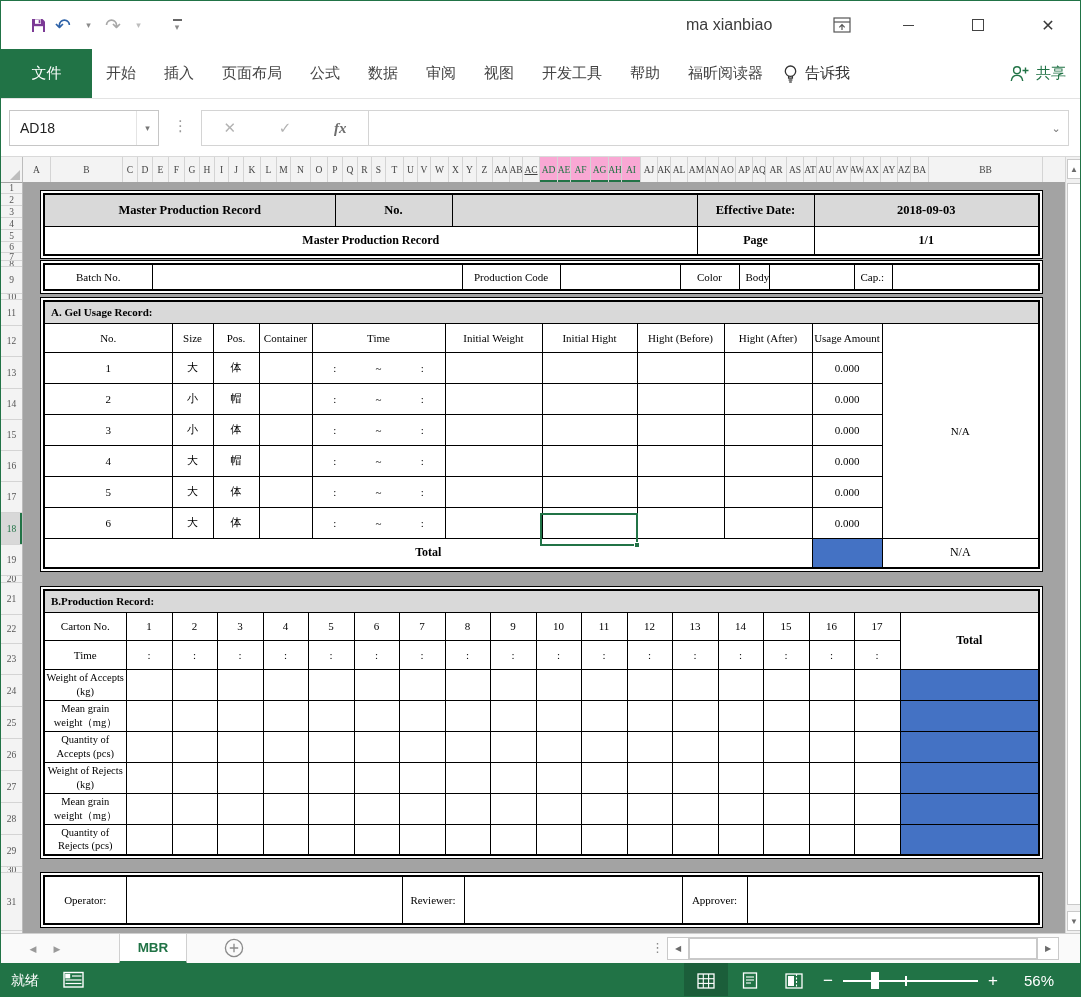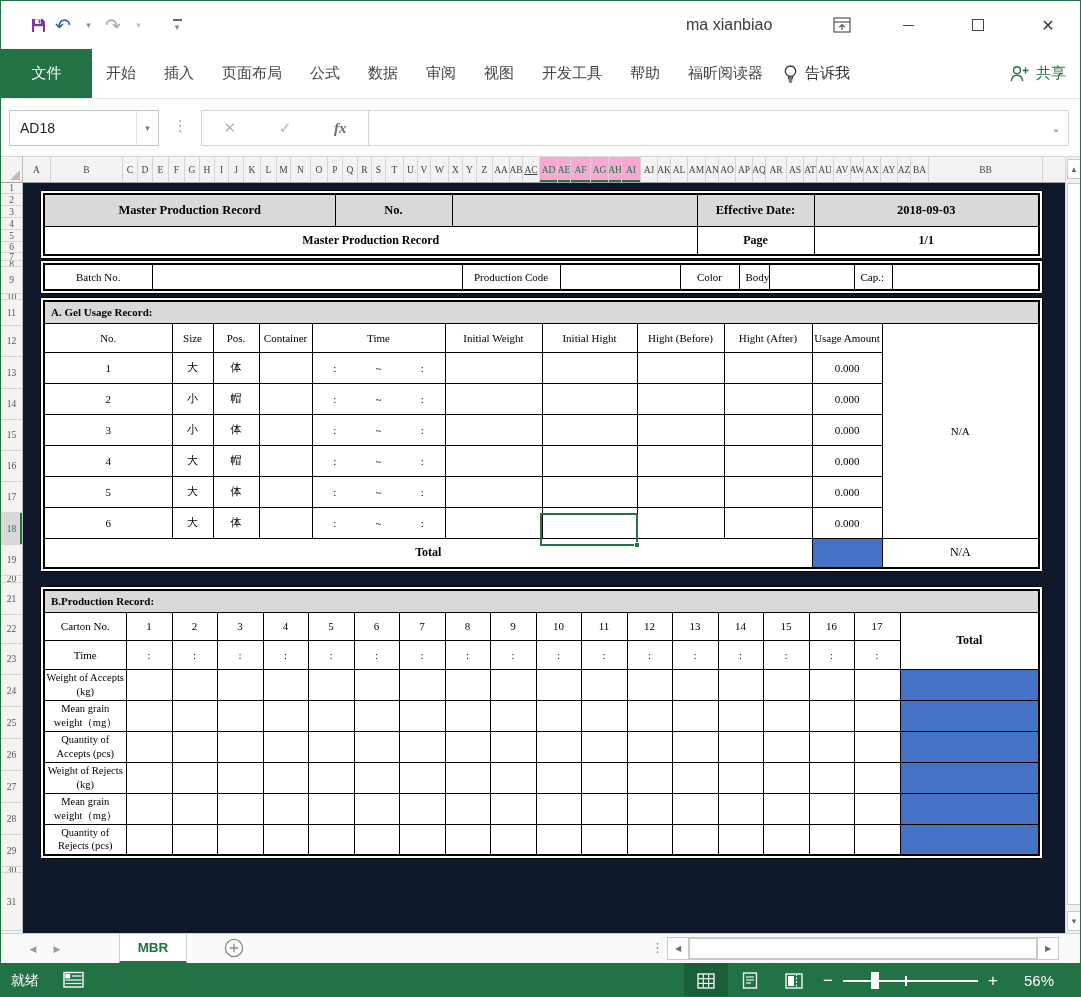--- a/index.html
+++ b/index.html
@@ -60,21 +60,21 @@
   
   .corner{position:absolute;left:0;top:156px;width:22px;height:26px;background:#f3f3f3;border-right:1px solid #bcbcbc;border-bottom:1px solid #a3a3a3;}
   .corner-tri{position:absolute;right:2px;bottom:2px;width:0;height:0;border-bottom:10px solid #bdbdbd;border-left:10px solid transparent;}
   .colheads{position:absolute;left:22px;top:156px;width:1042px;height:26px;background:#f3f3f3;border-bottom:1px solid #a3a3a3;display:flex;overflow:hidden;}
   .colh{height:100%;border-right:1px solid #d4d4d4;font-family:"Liberation Serif","DejaVu Serif",serif;font-size:9.5px;color:#444;display:flex;align-items:center;justify-content:center;overflow:hidden;flex:0 0 auto;}
   .colh.sel{background:#f9a8d4;color:var(--green);box-shadow:inset 0 -2px 0 var(--green);}
   .rowheads{position:absolute;left:0;top:182px;width:22px;height:750px;background:#f3f3f3;border-right:1px solid #bcbcbc;overflow:hidden;}
   .rowh{width:100%;border-bottom:1px solid #d4d4d4;font-family:"Liberation Serif","DejaVu Serif",serif;font-size:9.5px;color:#555;display:flex;align-items:center;justify-content:center;overflow:hidden;}
   .rowh.sel{background:#d8d8d8;color:var(--green);box-shadow:inset -2px 0 0 var(--green);}
 
-  .sheet{position:absolute;left:22px;top:182px;width:1042px;height:750px;background:#0f172a;overflow:hidden;}
+  .sheet{position:absolute;left:22px;top:182px;width:1042px;height:750px;background:#a3a3a3;overflow:hidden;}
 
   
   .vscroll{position:absolute;left:1064px;top:156px;width:16px;height:776px;background:#f1f1f1;border-left:1px solid #d6d6d6;}
   .vbtnbox{position:absolute;left:1px;width:14px;height:20px;background:#fff;border:1px solid #c9c9c9;color:#6b6b6b;font-size:8px;display:flex;align-items:center;justify-content:center;}
   .v-up{top:2px;}
   .v-down{bottom:2px;}
   .vthumb{position:absolute;left:1px;top:26px;width:14px;height:722px;background:#fff;border:1px solid #c9c9c9;}
 
   
   .twrap{position:absolute;border:1px solid #000;padding:2px;background:#fff;}
@@ -723,20 +723,42 @@
               <td></td>
               <td></td>
               <td></td>
               <td></td>
               <td class="bluefill"></td>
             </tr>
           </tbody>
       </table>
     </div>
 
+    <div class="twrap" style="left:17px;top:689px;">
+      <table class="xt t-sig">
+        <colgroup>
+            <col style="width:82px">
+            <col style="width:276px">
+            <col style="width:62px">
+            <col style="width:218px">
+            <col style="width:65px">
+            <col style="width:292px">
+          </colgroup>
+        <tbody>
+          <tr>
+            <td>Operator:</td>
+            <td></td>
+            <td>Reviewer:</td>
+            <td></td>
+            <td>Approver:</td>
+            <td></td>
+          </tr>
+        </tbody>
+      </table>
+    </div>
 
     <div class="selcell">
       <span class="fillhandle"></span>
     </div>
   </div>
 
   <div class="vscroll">
     <div class="vbtnbox v-up">▲</div>
     <div class="vthumb"></div>
     <div class="vbtnbox v-down">▼</div>

